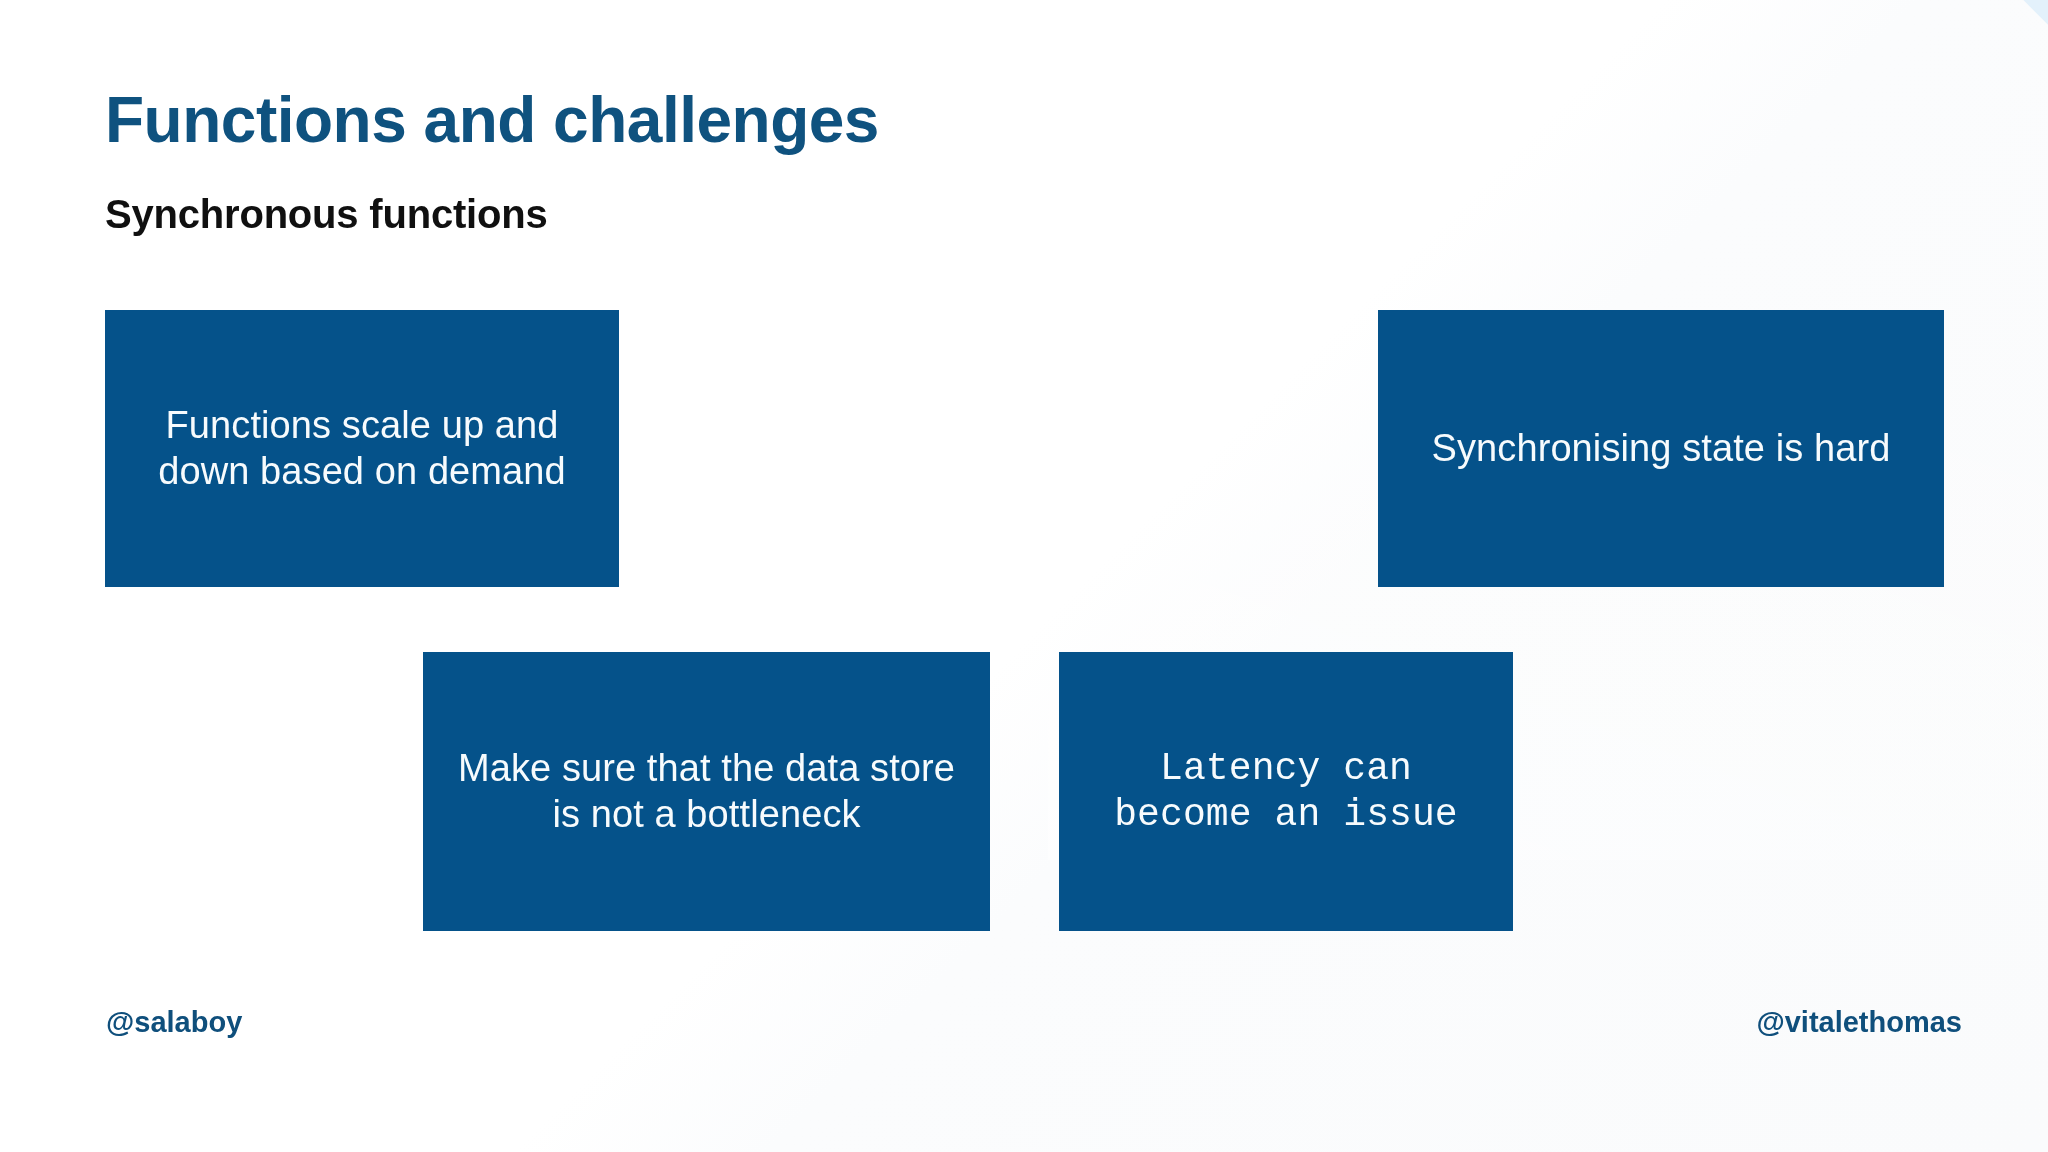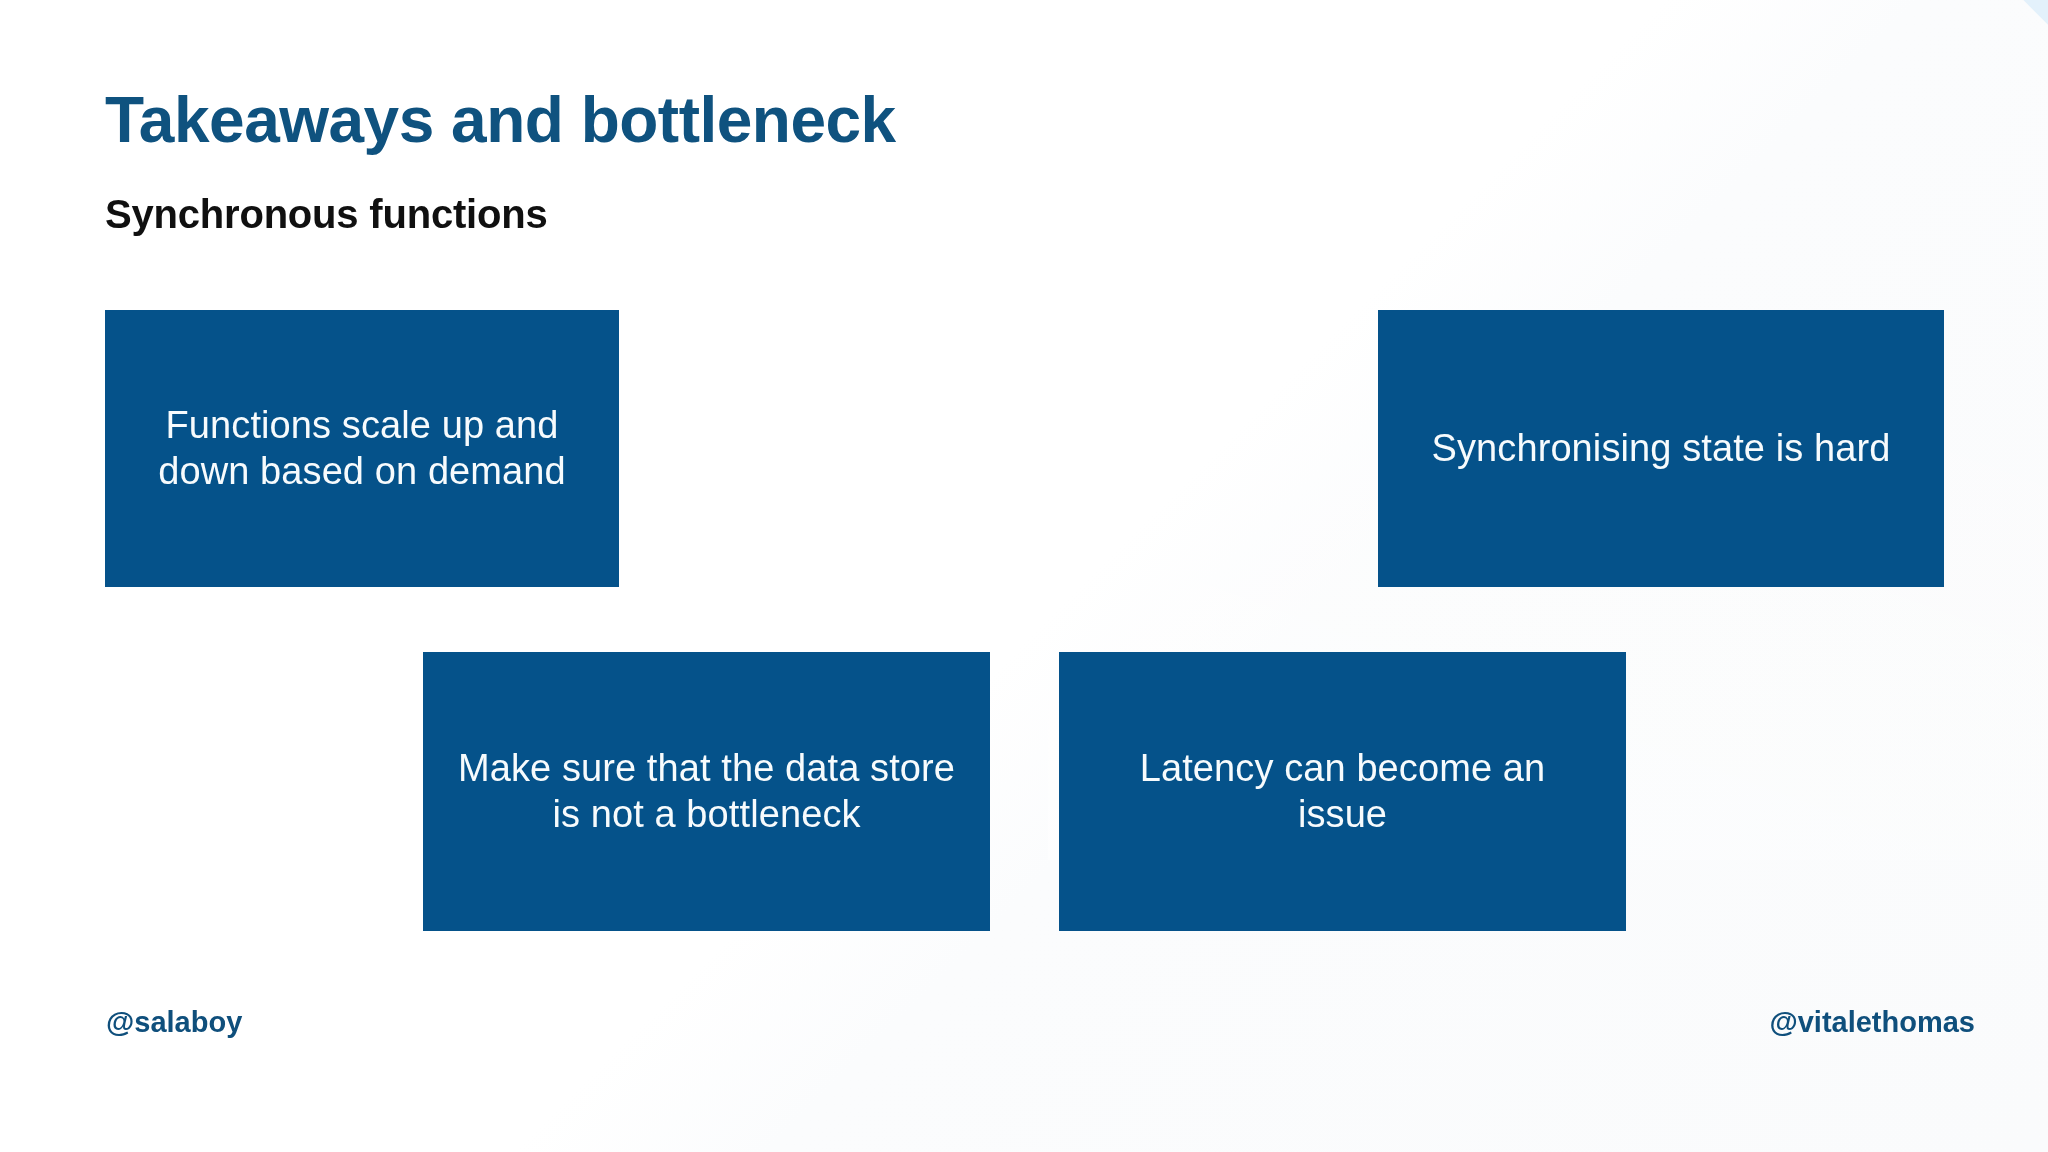--- a/index.html
+++ b/index.html
@@ -121,50 +121,50 @@
     text-align: center;
     letter-spacing: 0.1px;
   }
 
   
   .box-1 { left: 105px;  top: 310px; width: 514px;  height: 277px; }
   .box-2 { left: 742px;  top: 310px; width: 570px;  height: 277px; }
   .box-3 { left: 1378px; top: 310px; width: 566px;  height: 277px; }
   
   .box-4 { left: 423px;  top: 652px; width: 567px;  height: 279px; }
-  .box-5 { left: 1059px; top: 652px; width: 567px;  height: 279px; }
+  .box-5 { left: 1059px; top: 652px; width: 454px;  height: 279px; font-family: Liberation Mono, monospace; }
 
   
   .handle {
     position: absolute;
     font-size: 29px;
     font-weight: 700;
     color: #0f4f7c;
     letter-spacing: 0px;
     white-space: nowrap;
   }
   .handle-left  { left: 106px; top: 1006px; }
-  .handle-right { right: 73px; top: 1006px; text-align: right; }
+  .handle-right { right: 86px; top: 1006px; text-align: right; }
 </style>
 </head>
 <body>
 
 <div class="slide">
 
   <div class="bg-layer">
     <div class="bg-base"></div>
     <div class="diag diag-a"></div>
     <div class="diag diag-b"></div>
     <div class="diag diag-c"></div>
     <div class="diag diag-d"></div>
 
     <div class="diag-soft"></div>
   </div>
 
-  <div class="title">Takeaways and bottleneck</div>
+  <div class="title">Functions and challenges</div>
 
   <div class="subtitle">Synchronous functions</div>
 
   <div class="box box-1">
     <span class="box-text">Functions scale up and down based on demand</span>
   </div>
 
 
   <div class="box box-4">
     <span class="box-text">Make sure that the data store is not a bottleneck</span>

